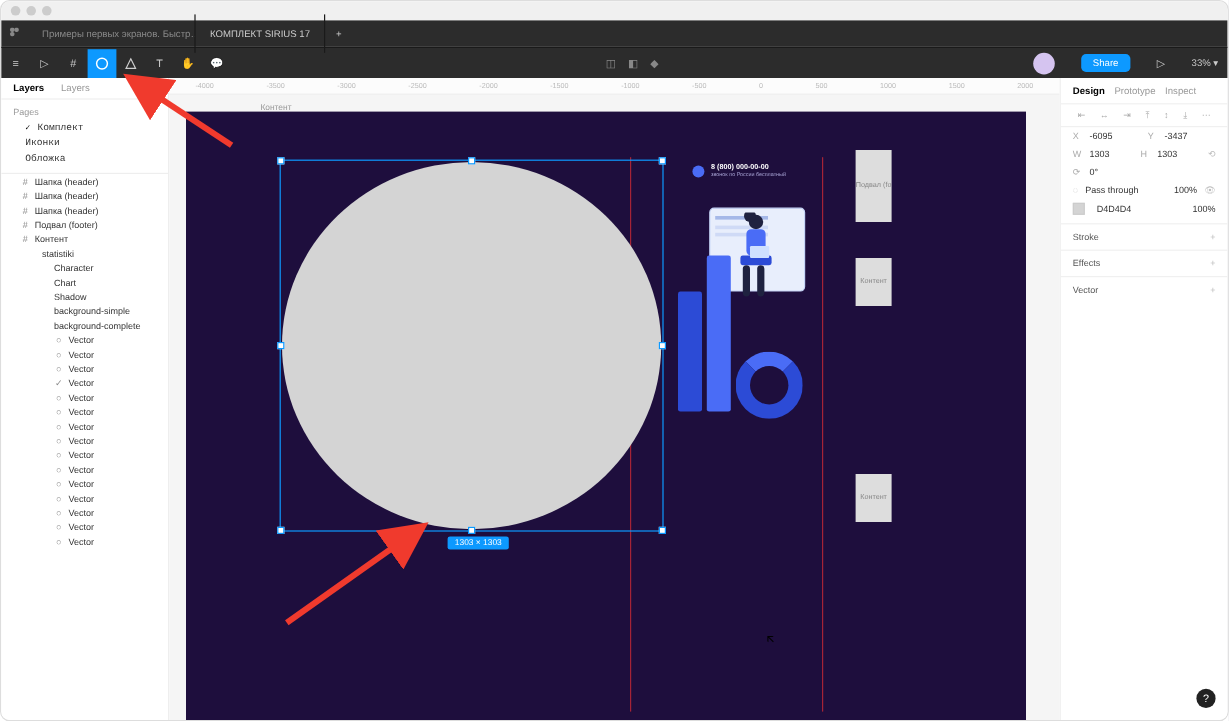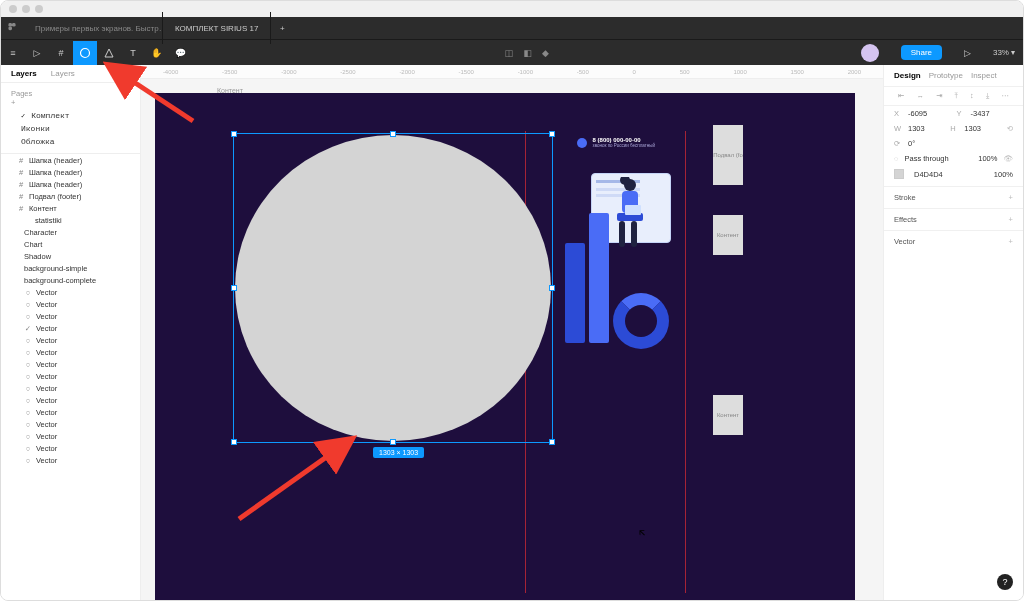--- a/index.html
+++ b/index.html
@@ -27,27 +27,27 @@
   .share-btn { background: #0d99ff; color: #fff; border: none; border-radius: 4px; font-size: 8px; padding: 3px 10px; }
   .zoom { color: #ccc; font-size: 8px; display: flex; align-items: center; gap: 2px; }
 
   
   .workspace { display: flex; height: calc(100% - 16px - 22px - 26px); }
 
   
   .left-panel { width: 140px; background: #fff; border-right: 1px solid #eee; font-size: 8px; color: #333; overflow: hidden; }
   .lp-tabs { display: flex; border-bottom: 1px solid #eee; padding: 4px 10px 4px 10px; gap: 14px; color: #999; }
   .lp-tabs span:first-child { color: #000; font-weight: 600; }
-  .lp-section-head { display: flex; justify-content: space-between; padding: 6px 10px 2px 10px; color: #999; font-size: 7.5px; flex-direction: column; }
+  .lp-section-head { display: flex; justify-content: space-between; padding: 6px 10px 2px 10px; color: #999; font-size: 7.5px; }
   .lp-item { padding: 2px 10px 2px 20px; white-space: nowrap; overflow: hidden; text-overflow: ellipsis; font-family: Liberation Mono, monospace; }
   .lp-item.page::before { content: "✓"; color: #000; margin-right: 6px; font-size: 7px; }
   .lp-layer { padding: 1.5px 8px 1.5px 16px; display: flex; align-items: center; gap: 4px; font-size: 7.5px; color: #333; }
   .lp-layer .ic { width: 8px; text-align: center; color: #888; }
   .lp-layer.depth-1 { padding-left: 34px; }
-  .lp-layer.depth-2 { padding-left: 23px; }
+  .lp-layer.depth-2 { padding-left: 44px; }
 
   
   .canvas { flex: 1; background: #f5f5f5; position: relative; overflow: hidden; }
   .ruler-h { height: 14px; background: #fcfcfc; border-bottom: 1px solid #eee; display: flex; font-size: 6px; color: #bbb; justify-content: space-around; align-items: center; }
   .artboard { position: absolute; left: 14px; top: 28px; width: 700px; height: 540px; background: #1e0e3d; }
   .frame-label { position: absolute; left: 76px; top: 22px; font-size: 7px; color: #999; }
 
   .sel-box { position: absolute; left: 78px; top: 40px; width: 320px; height: 310px; border: 1px solid #0d99ff; }
   .sel-handle { position: absolute; width: 6px; height: 6px; background: #fff; border: 1px solid #0d99ff; }
   .h-tl { left: -3px; top: -3px; } .h-tr { right: -3px; top: -3px; } .h-bl { left: -3px; bottom: -3px; } .h-br { right: -3px; bottom: -3px; }

